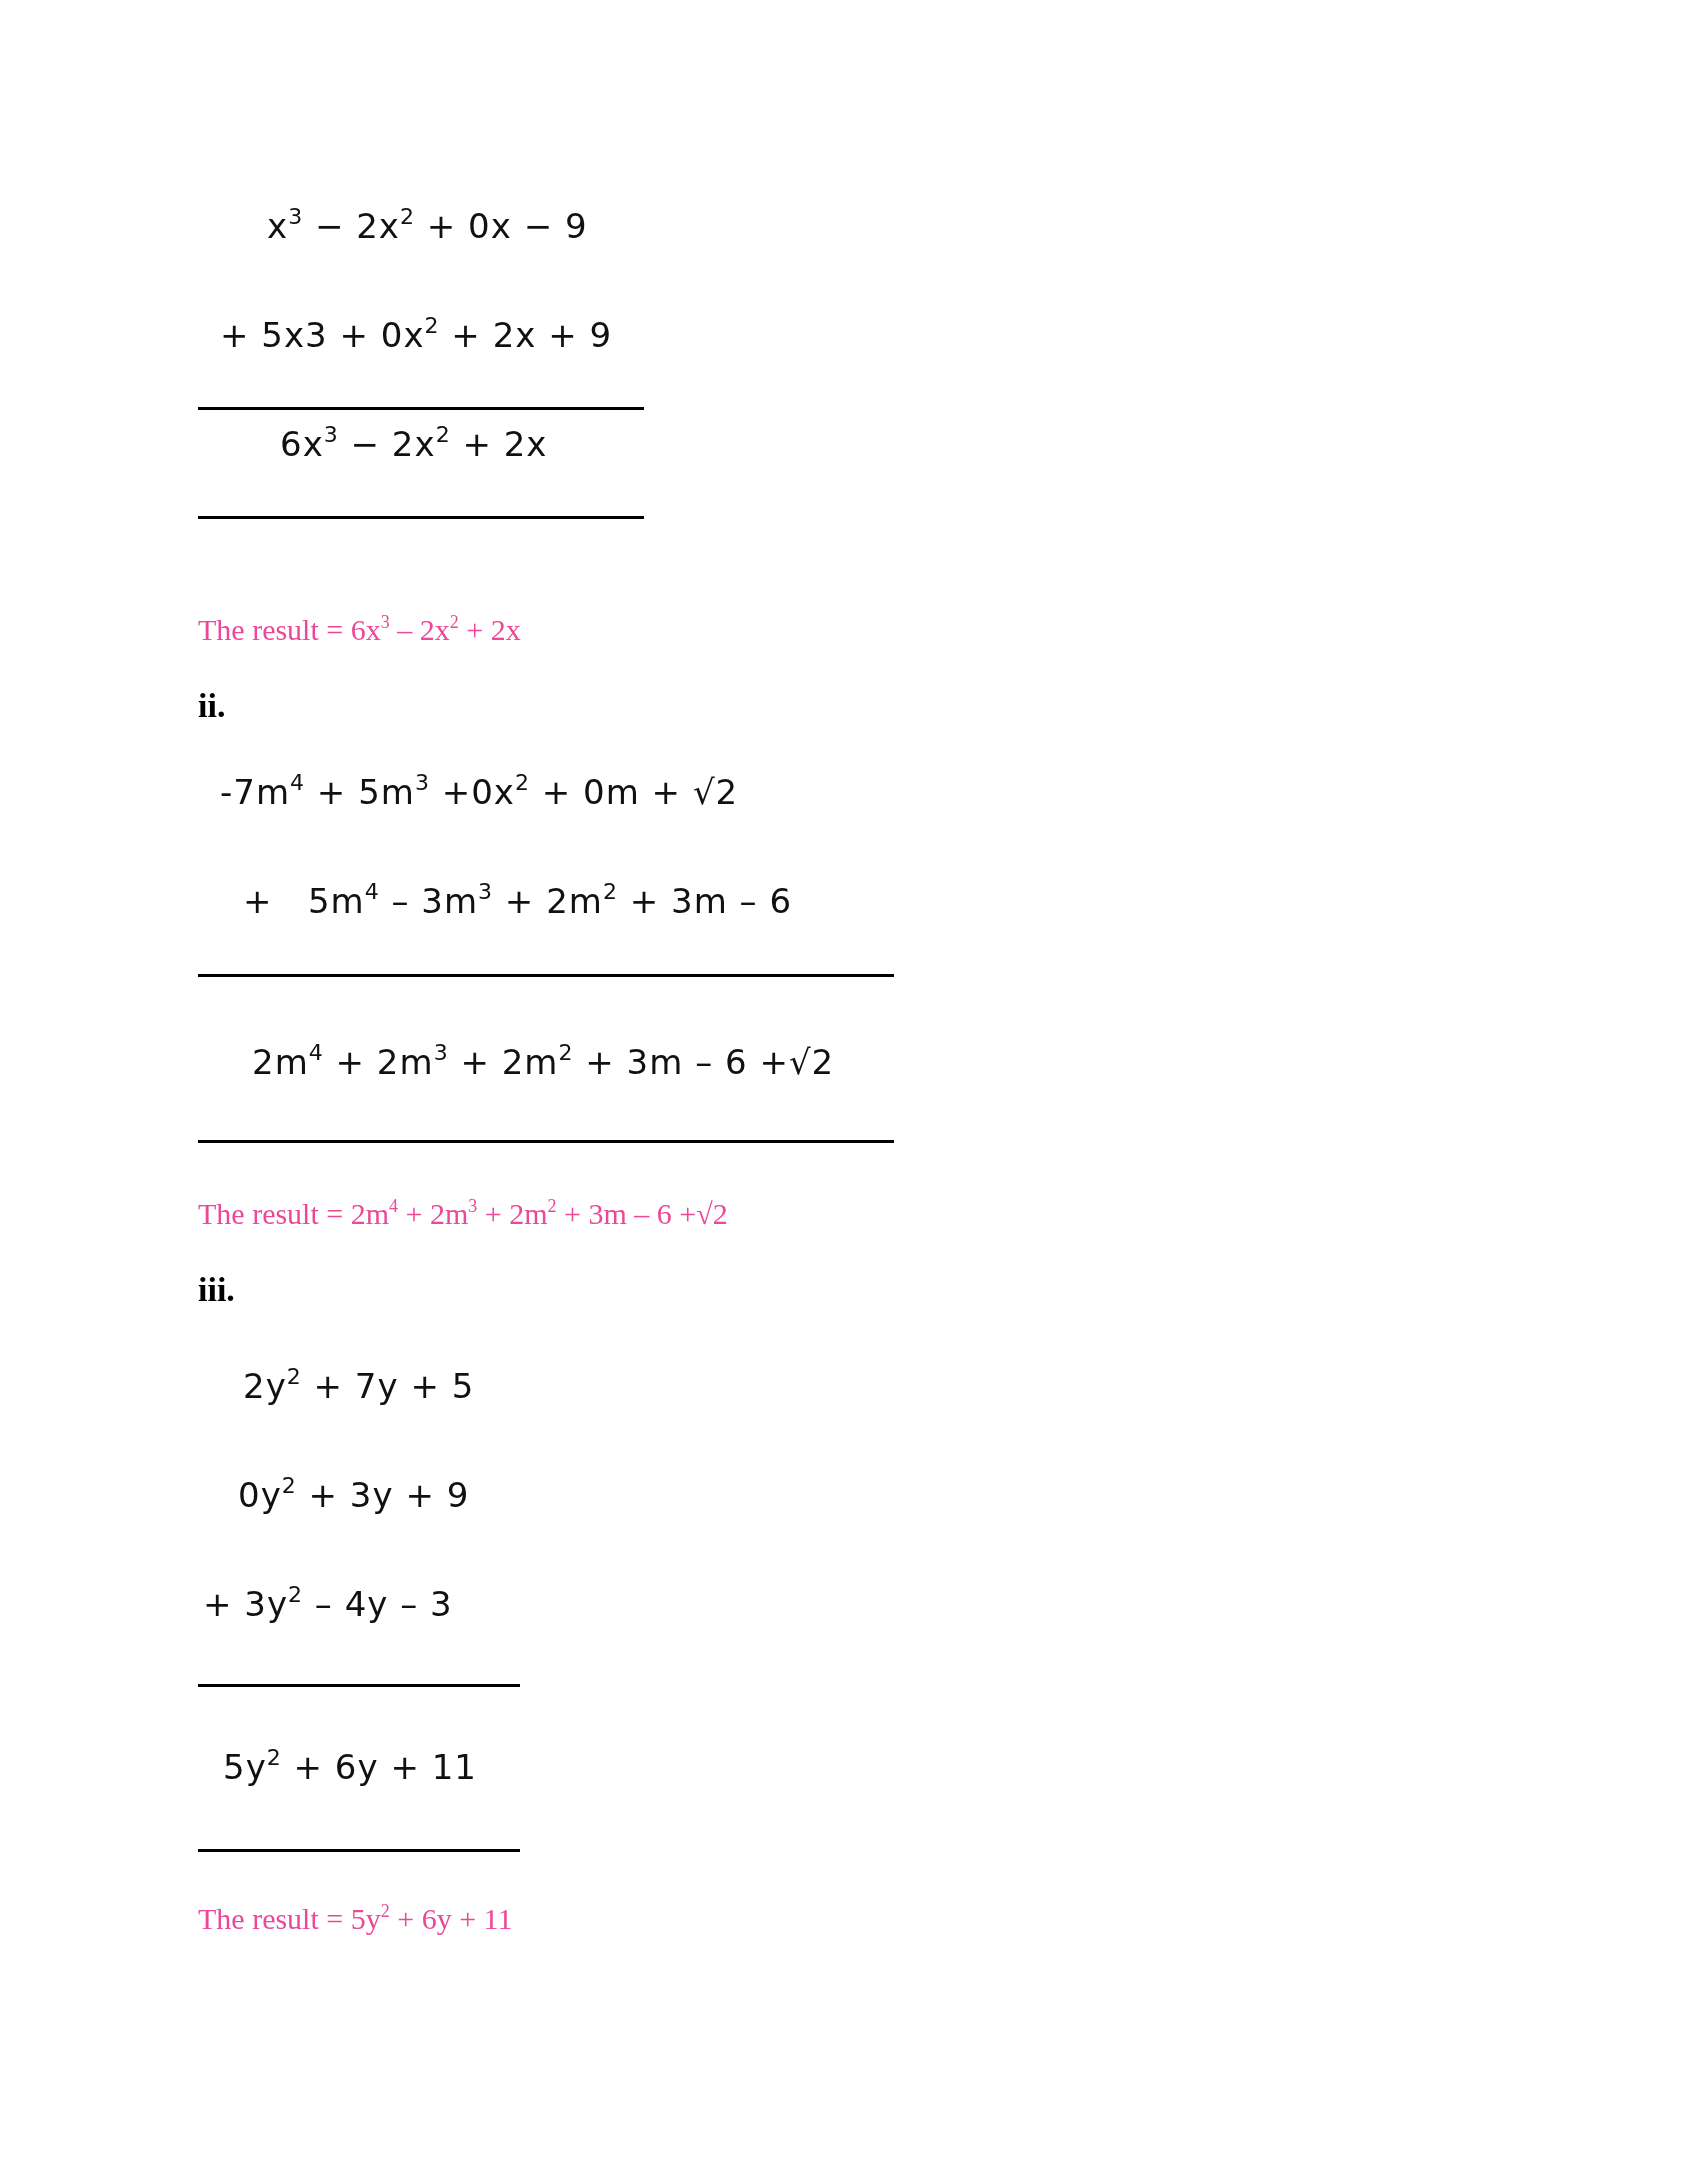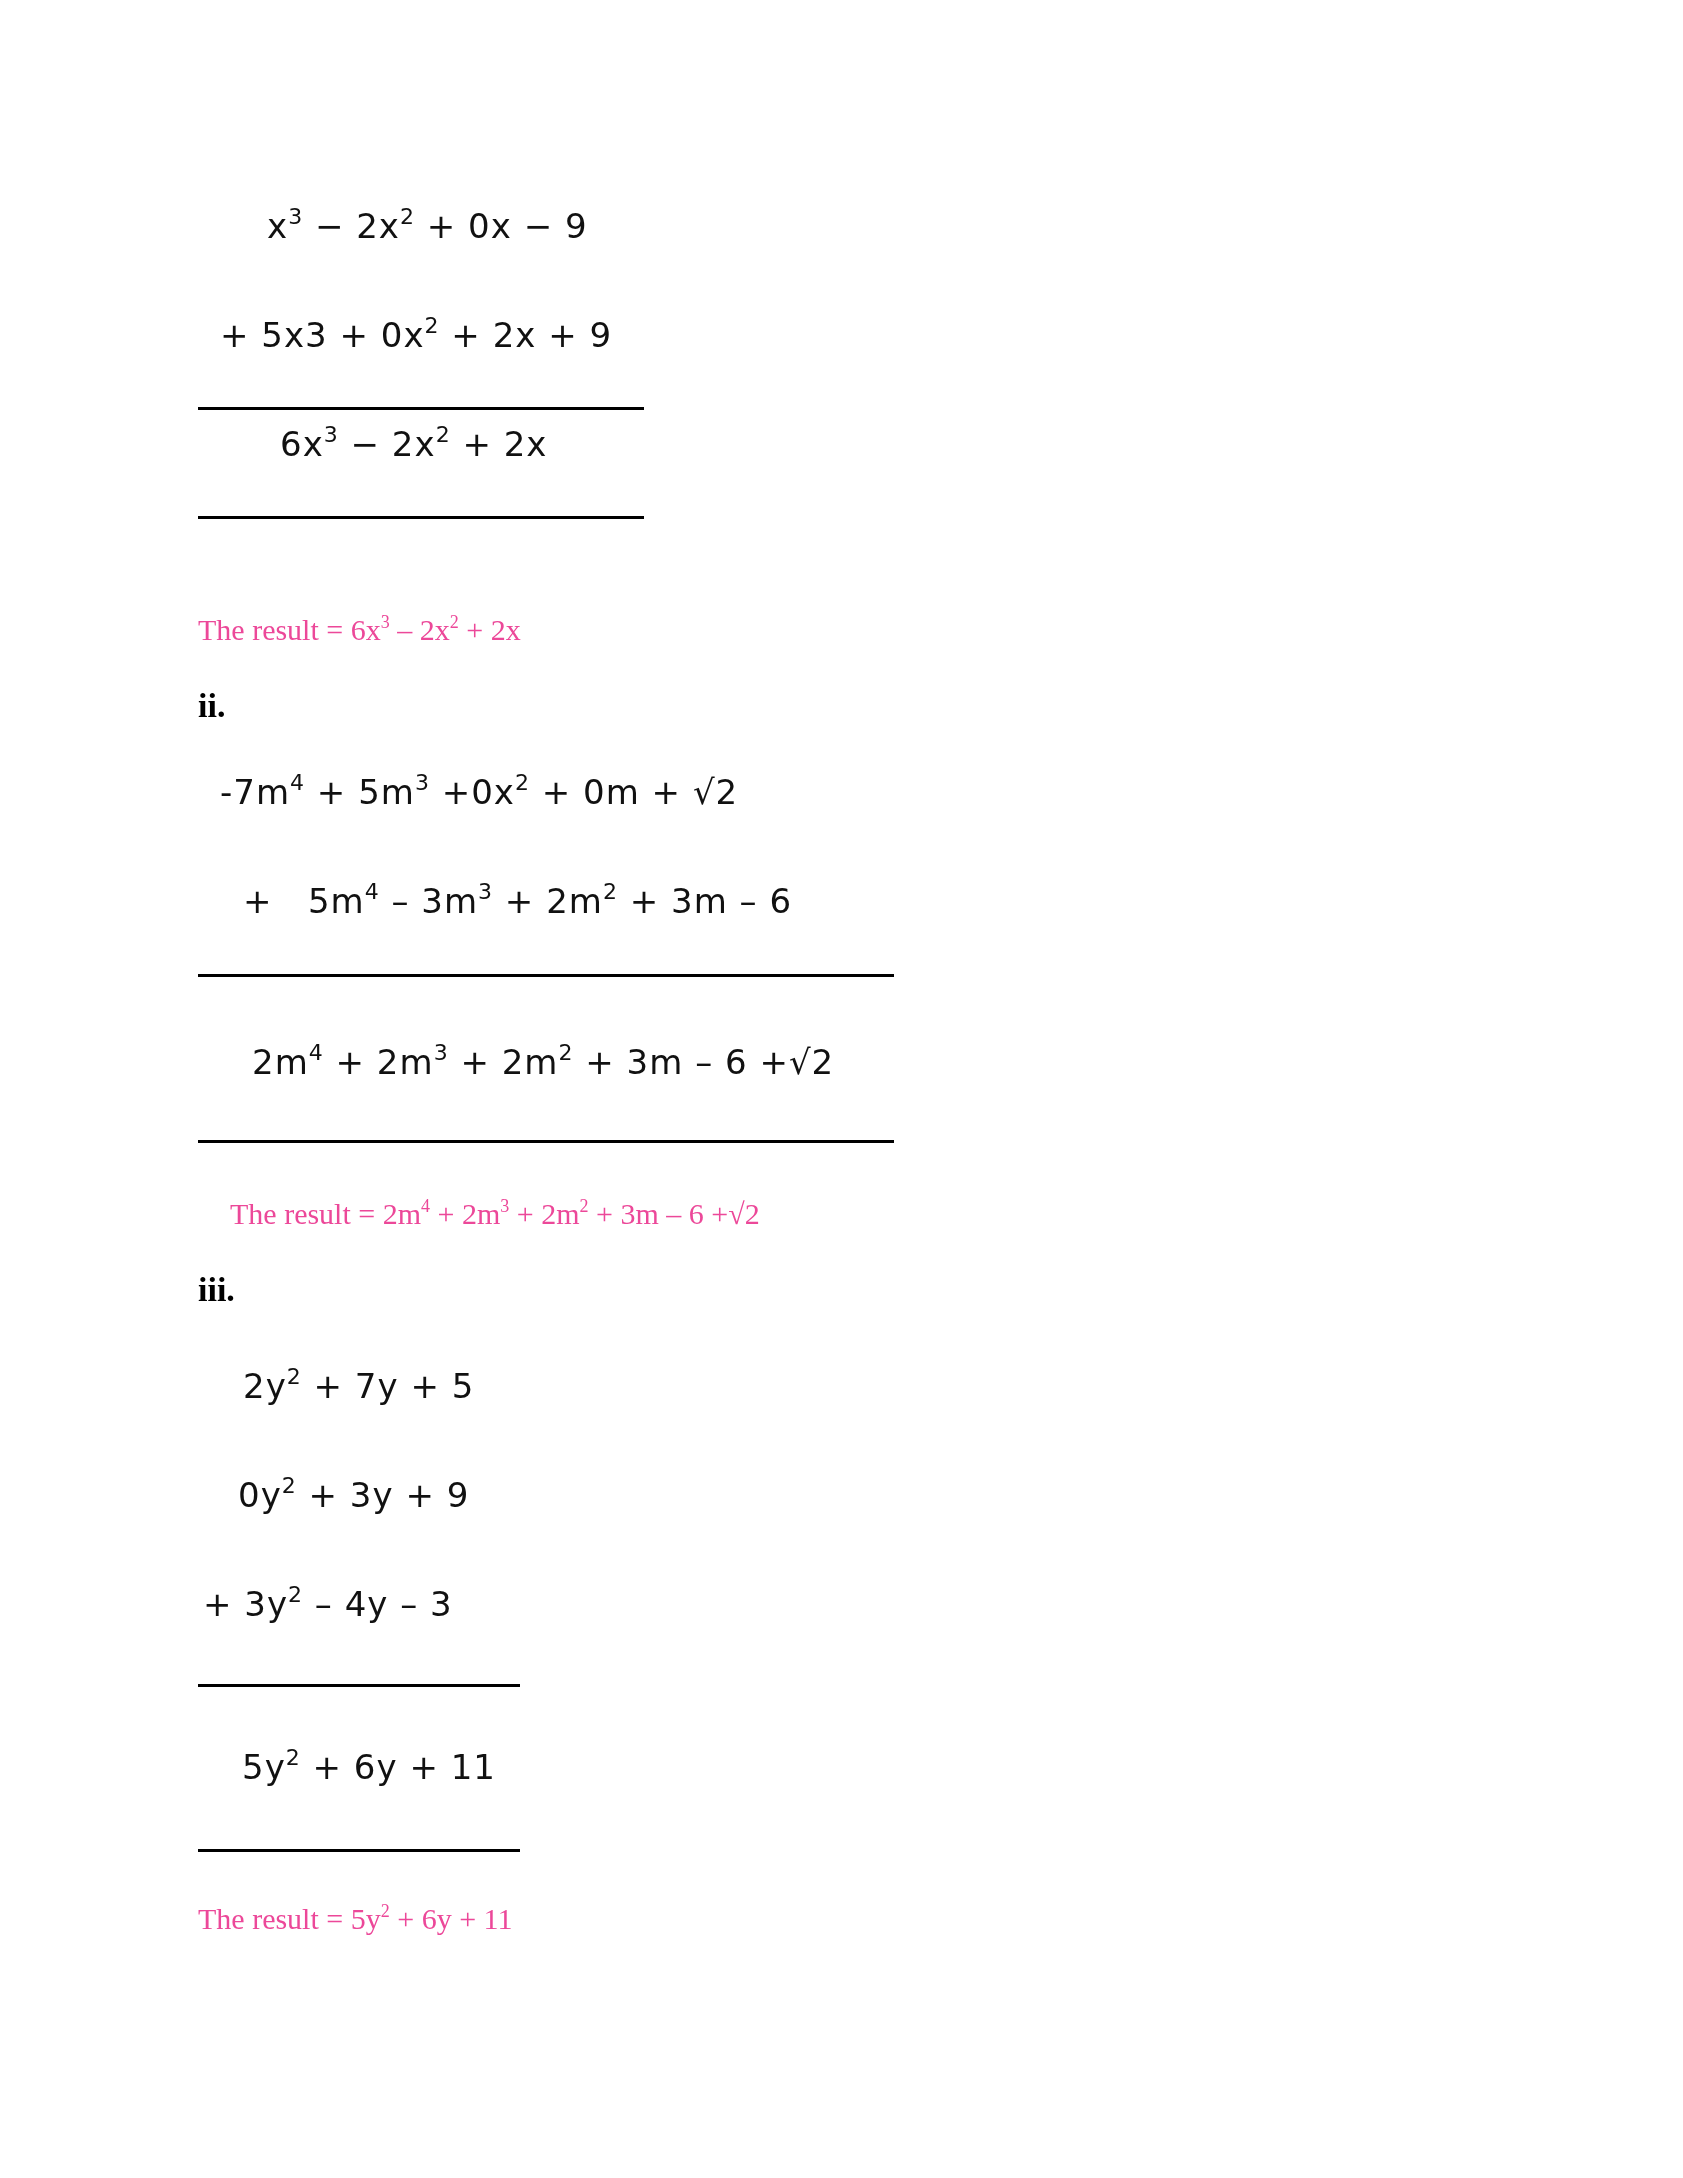--- a/index.html
+++ b/index.html
@@ -53,30 +53,30 @@
 <div class="eq" style="left:220px; top:772px;"><span>-7m</span><sup>4</sup><span> + 5m</span><sup>3</sup><span> +0x</span><sup>2</sup><span> + 0m + √2</span></div>
 
 <div class="eq" style="left:203px; top:881px;margin-left:40px;"><span>+   5m</span><sup>4</sup><span> – 3m</span><sup>3</sup><span> + 2m</span><sup>2</sup><span> + 3m – 6</span></div>
 
 <div class="rule" style="left:198px; top:974px; width:696px;"></div>
 
 <div class="eq" style="left:252px; top:1042px;"><span>2m</span><sup>4</sup><span> + 2m</span><sup>3</sup><span> + 2m</span><sup>2</sup><span> + 3m – 6 +√2</span></div>
 
 <div class="rule" style="left:198px; top:1140px; width:696px;"></div>
 
-<div class="txt" style="left:198px; top:1196px;margin-left:32px;"><span>The result = 2m</span><sup>4</sup><span> + 2m</span><sup>3</sup><span> + 2m</span><sup>2</sup><span> + 3m – 6 +√2</span></div>
+<div class="txt" style="left:198px; top:1196px;"><span>The result = 2m</span><sup>4</sup><span> + 2m</span><sup>3</sup><span> + 2m</span><sup>2</sup><span> + 3m – 6 +√2</span></div>
 
 <div class="label" style="left:198px; top:1272px;">iii.</div>
 
 <div class="eq" style="left:243px; top:1366px;"><span>2y</span><sup>2</sup><span> + 7y + 5</span></div>
 
 <div class="eq" style="left:238px; top:1475px;"><span>0y</span><sup>2</sup><span> + 3y + 9</span></div>
 
 <div class="eq" style="left:203px; top:1584px;"><span>+ 3y</span><sup>2</sup><span> – 4y – 3</span></div>
 
 <div class="rule" style="left:198px; top:1684px; width:322px;"></div>
 
-<div class="eq" style="left:242px; top:1747px;text-align:right;"><span>5y</span><sup>2</sup><span> + 6y + 11</span></div>
+<div class="eq" style="left:223px; top:1747px;text-align:right;"><span>5y</span><sup>2</sup><span> + 6y + 11</span></div>
 
 <div class="rule" style="left:198px; top:1849px; width:322px;"></div>
 
 <div class="txt" style="left:198px; top:1901px;"><span>The result = 5y</span><sup>2</sup><span> + 6y + 11</span></div>
 
 
 </body></html>

